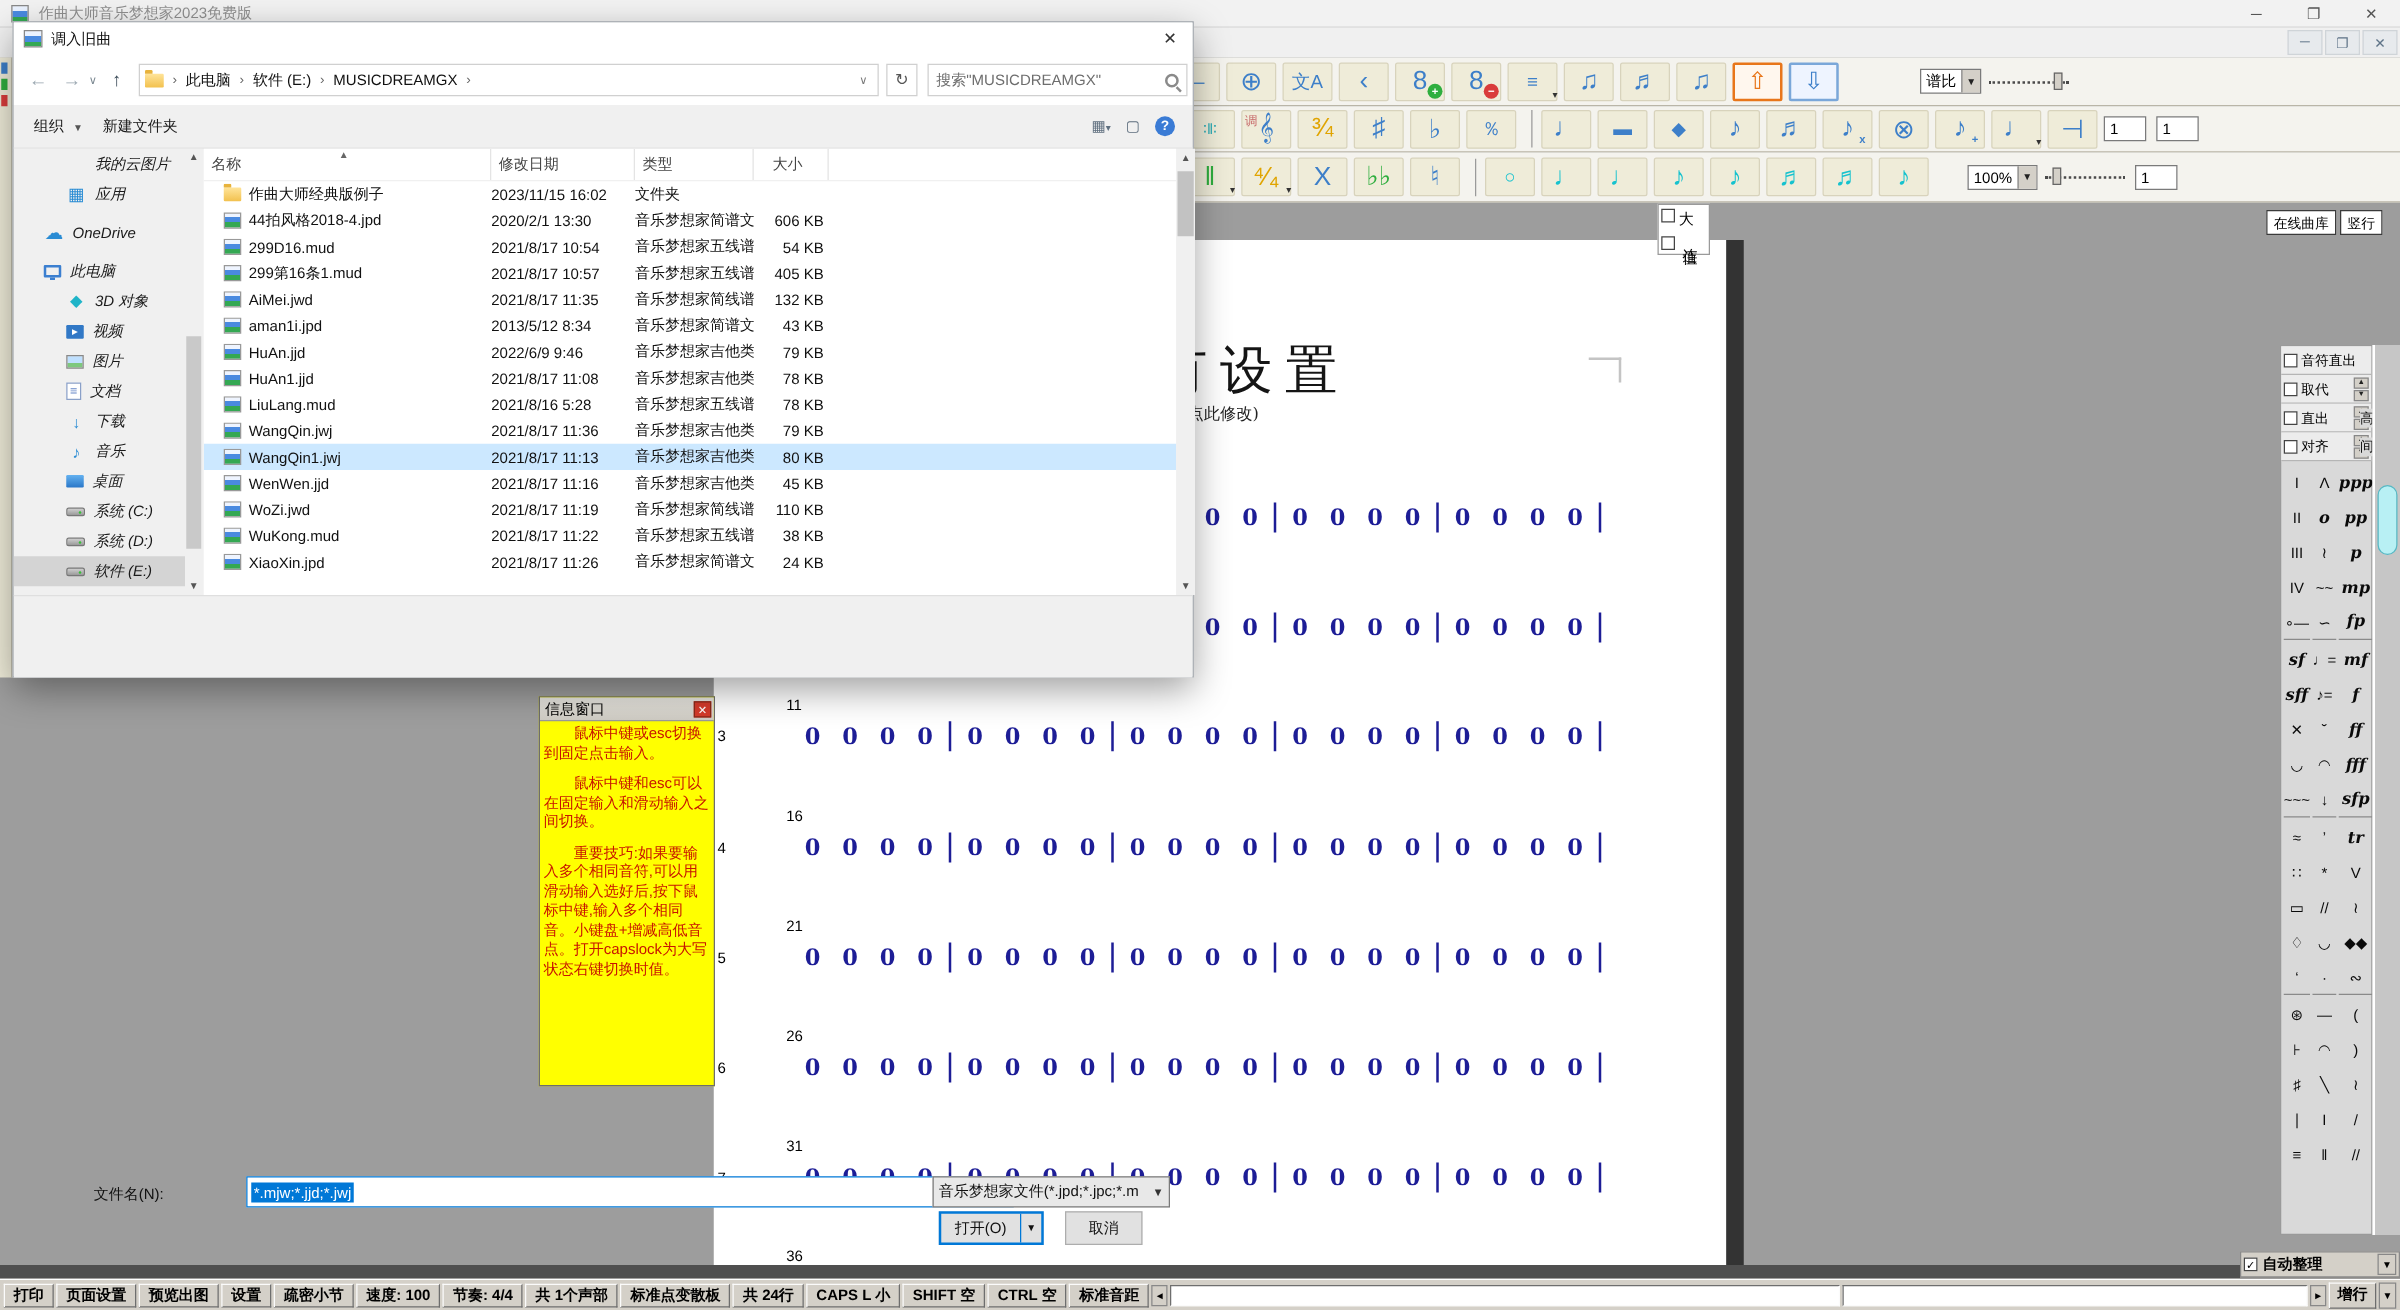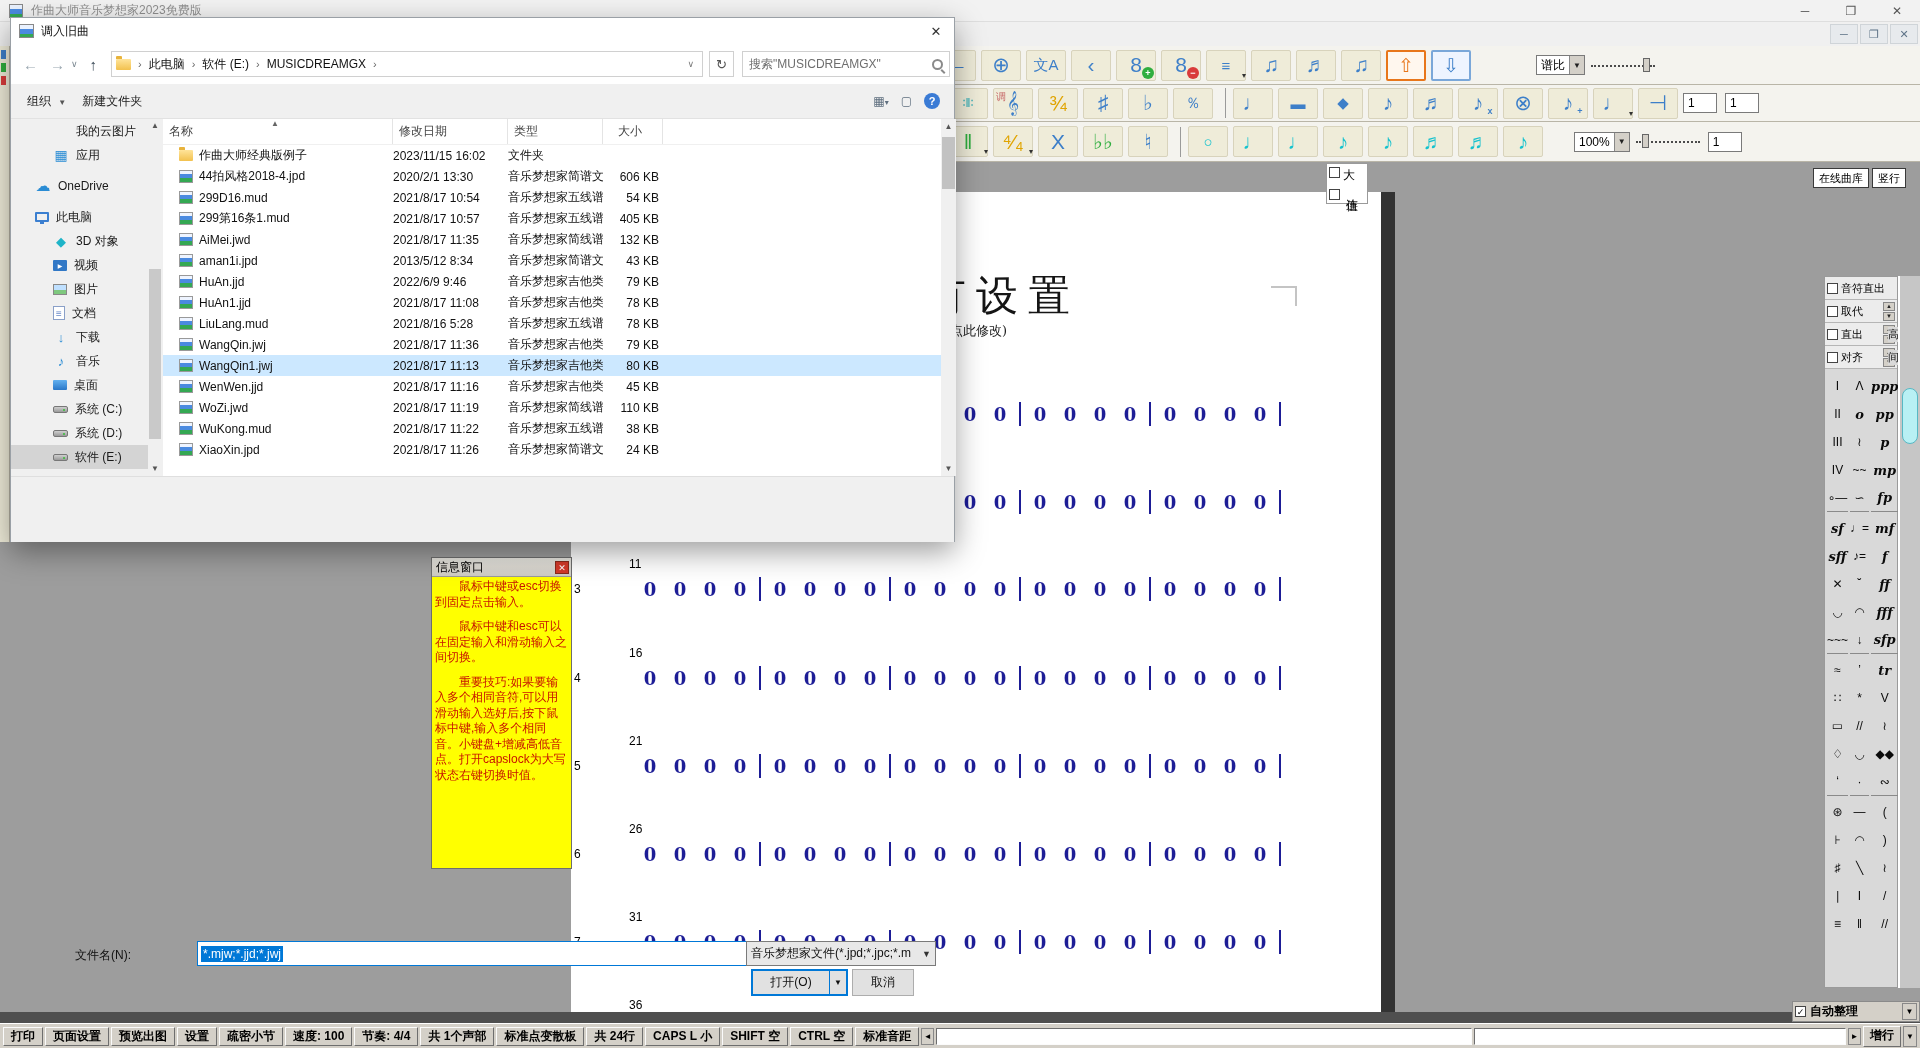--- a/index.html
+++ b/index.html
@@ -149,21 +149,21 @@
   .mag::after { content:""; position:absolute; width:2px; height:5px; background:#8a8a8a; transform:rotate(-45deg); left:8px; top:8px; }
   #dlg-cmdbar { position:absolute; left:0; top:66px; width:100%; height:35px; background:#f0f0f0;
     border-bottom:1px solid #e2e2e2; display:flex; align-items:center; }
   .cmditem { margin-left:16px; color:#1a1a1a; }
   .cmditem .dd { font-size:8px; color:#555; margin-left:4px; }
   #cmd-right { margin-left:auto; display:flex; align-items:center; gap:12px; margin-right:14px; color:#5f6f7f; }
   #help-btn { width:16px; height:16px; border-radius:50%; background:#3a7bd5; color:#fff; font-size:11px; font-weight:bold;
     display:flex; align-items:center; justify-content:center; }
 
   #dlg-navpane { position:absolute; left:0; top:101px; width:137px; height:357px; background:#f0f0f0; overflow:hidden; }
-  .nitem { display:flex; align-items:center; height:24px; color:#1a1a1a; }
+  .nitem { display:flex; align-items:center; height:24px; color:#1a1a1a;font-style:italic; }
   .nitem.sel { background:#d4d4d4; }
   .nitem.gap { margin-top:7px; }
   .ind1 { padding-left:24px; } .ind2 { padding-left:42px; }
   .nic { width:16px; height:14px; margin-right:7px; flex:none; display:flex; align-items:center; justify-content:center; font-size:13px; }
   .nic.cloud::before { content:"☁"; color:#2a8cd4; font-size:15px; }
   .nic.download::before { content:"↓"; color:#2a8cd4; font-weight:bold; }
   .nic.music::before { content:"♪"; color:#2a8cd4; }
   .nic.cube::before { content:"◆"; color:#1fb4c8; }
   .nic.apps::before { content:"▦"; color:#2a8cd4; font-size:14px; }
   .nic.video { background:#3178c6; width:14px; height:11px; border-radius:1px; }
@@ -201,21 +201,21 @@
 
   #dlg-footer { position:absolute; left:0; top:458px; width:100%; height:66px; background:#f0f0f0; border-top:1px solid #dfdfdf; }
   #fname-label { position:absolute; left:64px; top:470px; }
   #fname-input { position:absolute; left:186px; top:464px; width:614px; height:25px; background:#fff; border:1px solid #0078d7;
     display:flex; align-items:center; padding-left:3px; }
   #fname-input .selarea { background:#0078d7; color:#fff; padding:1px 2px; }
   #fname-input .dd { margin-left:auto; color:#555; font-size:9px; padding-right:6px; }
   #ftype-select { position:absolute; left:735px; top:464px; width:190px; height:25px; background:#e8e8e8; border:1px solid #7a7a7a;
     display:flex; align-items:center; padding-left:4px; white-space:nowrap; overflow:hidden; }
   #ftype-select .dd { margin-left:auto; color:#333; font-size:9px; padding-right:4px; flex:none; }
-  #open-btn { position:absolute; left:740px; top:492px; width:97px; height:27px; border:2px solid #0078d7; background:#e1e1e1;
+  #open-btn { position:absolute; left:740px; top:492px; width:84px; height:27px; border:2px solid #0078d7; background:#e1e1e1;
     display:flex; align-items:stretch; }
   #open-btn .lbl { flex:1; display:flex; align-items:center; justify-content:center; }
   #open-btn .dd { width:17px; border-left:1px solid #0078d7; display:flex; align-items:center; justify-content:center; font-size:8px; }
   #cancel-btn { position:absolute; left:841px; top:492px; width:62px; height:27px; border:1px solid #adadad; background:#e1e1e1;
     display:flex; align-items:center; justify-content:center; }
 </style>
 </head>
 <body>
 
 <div id="titlebar" class="abs">

